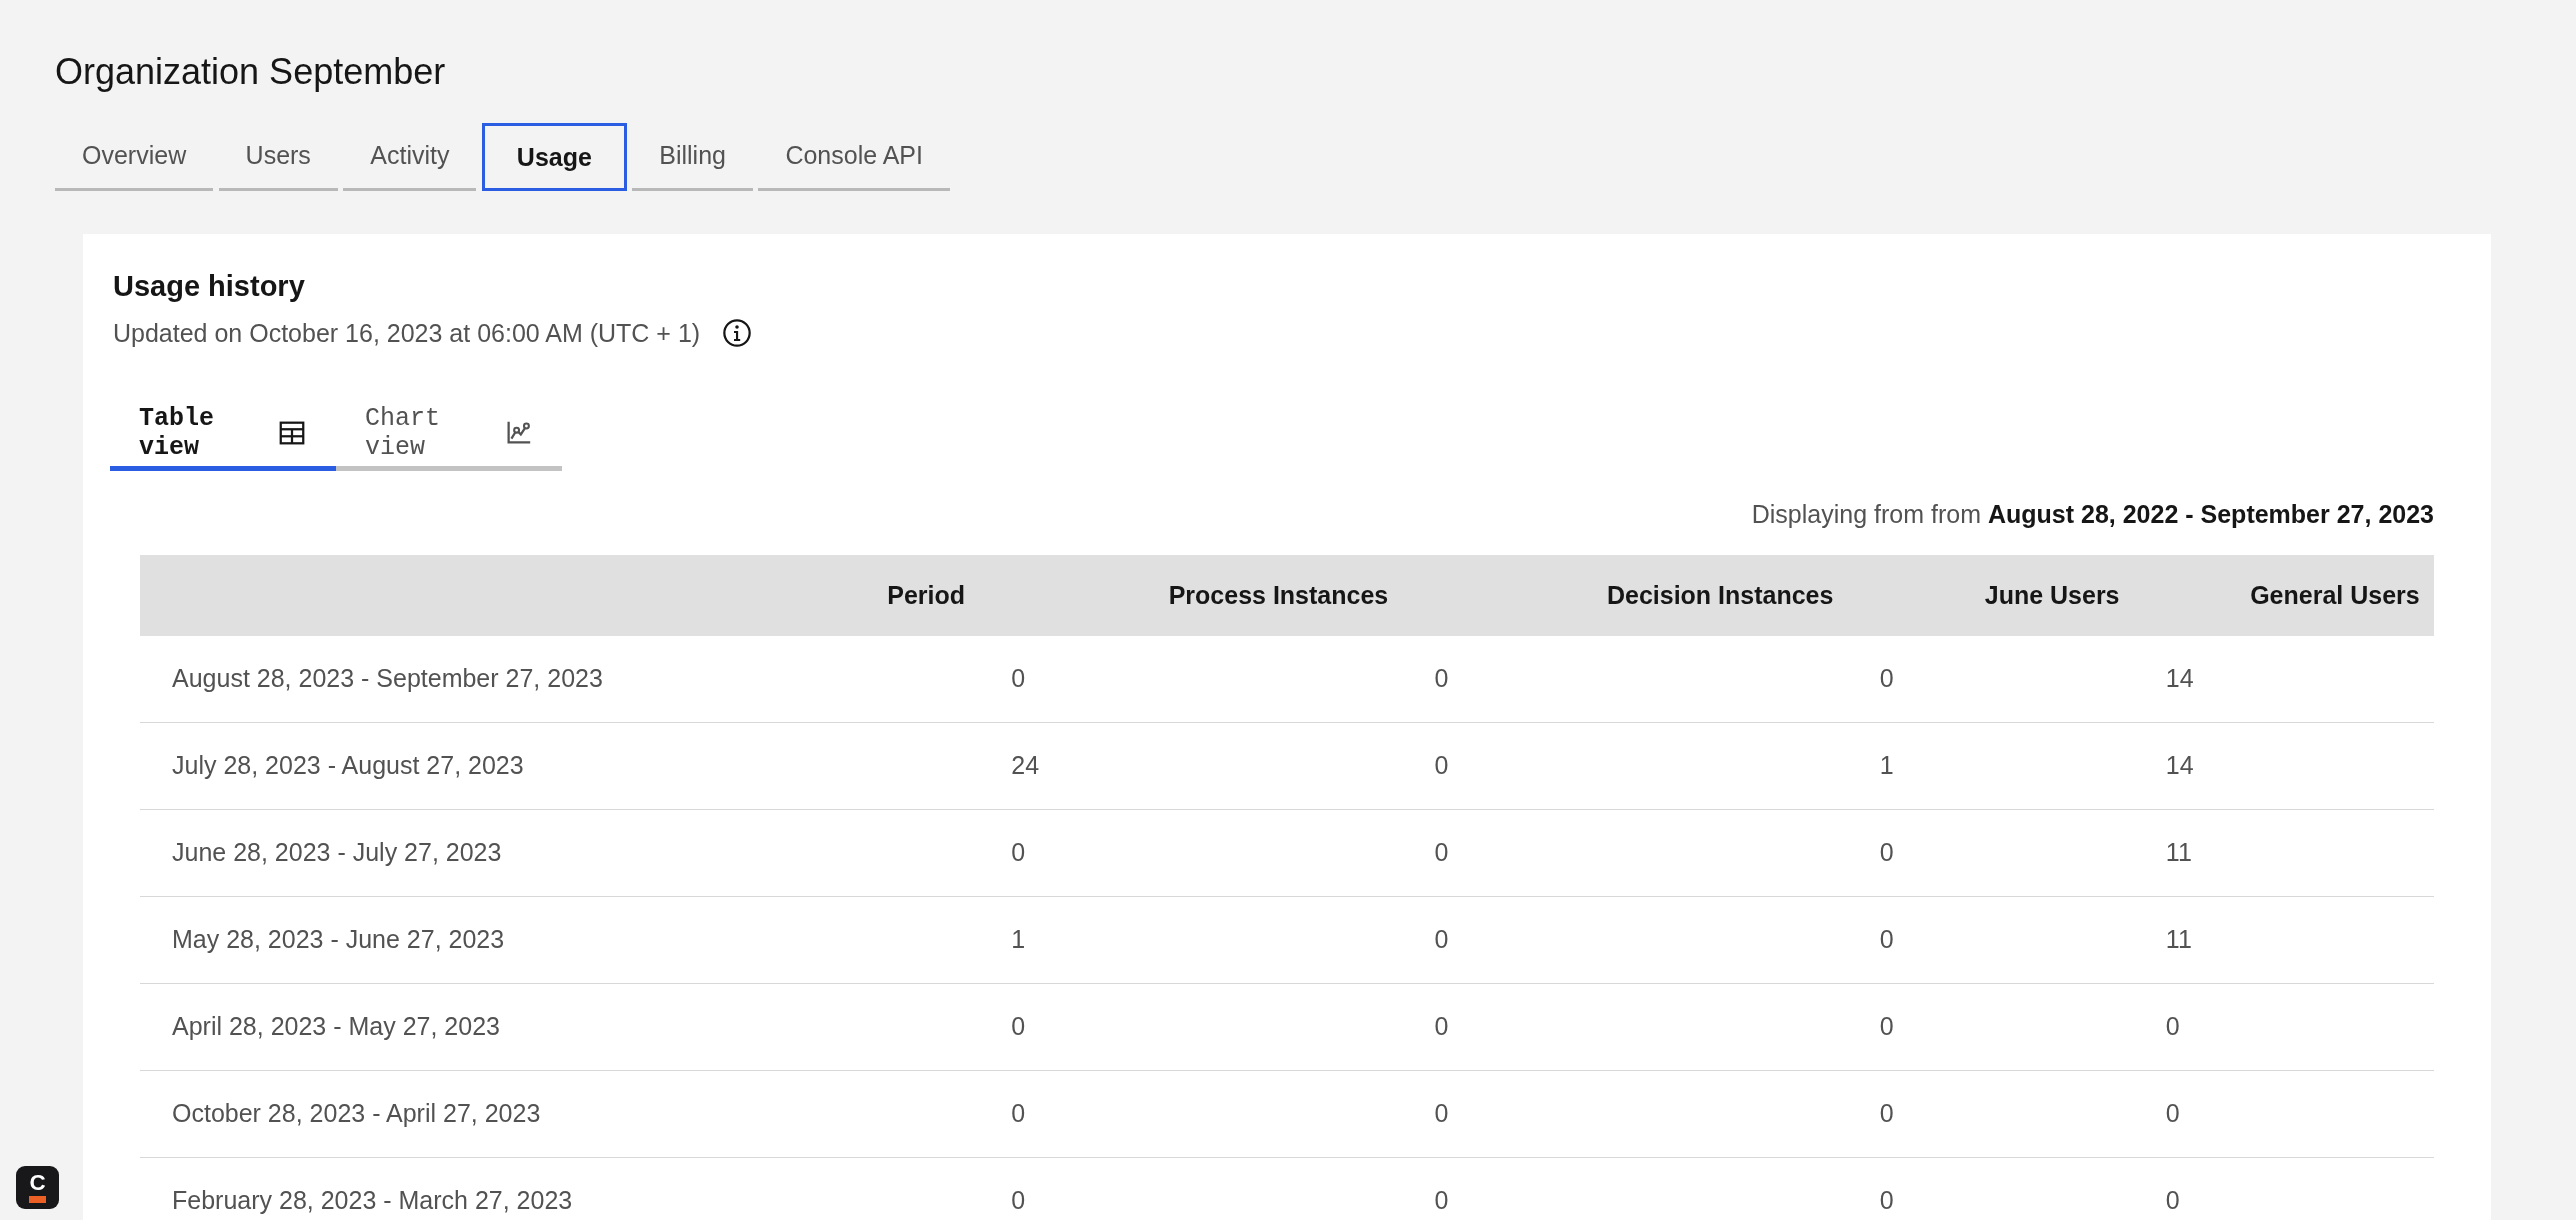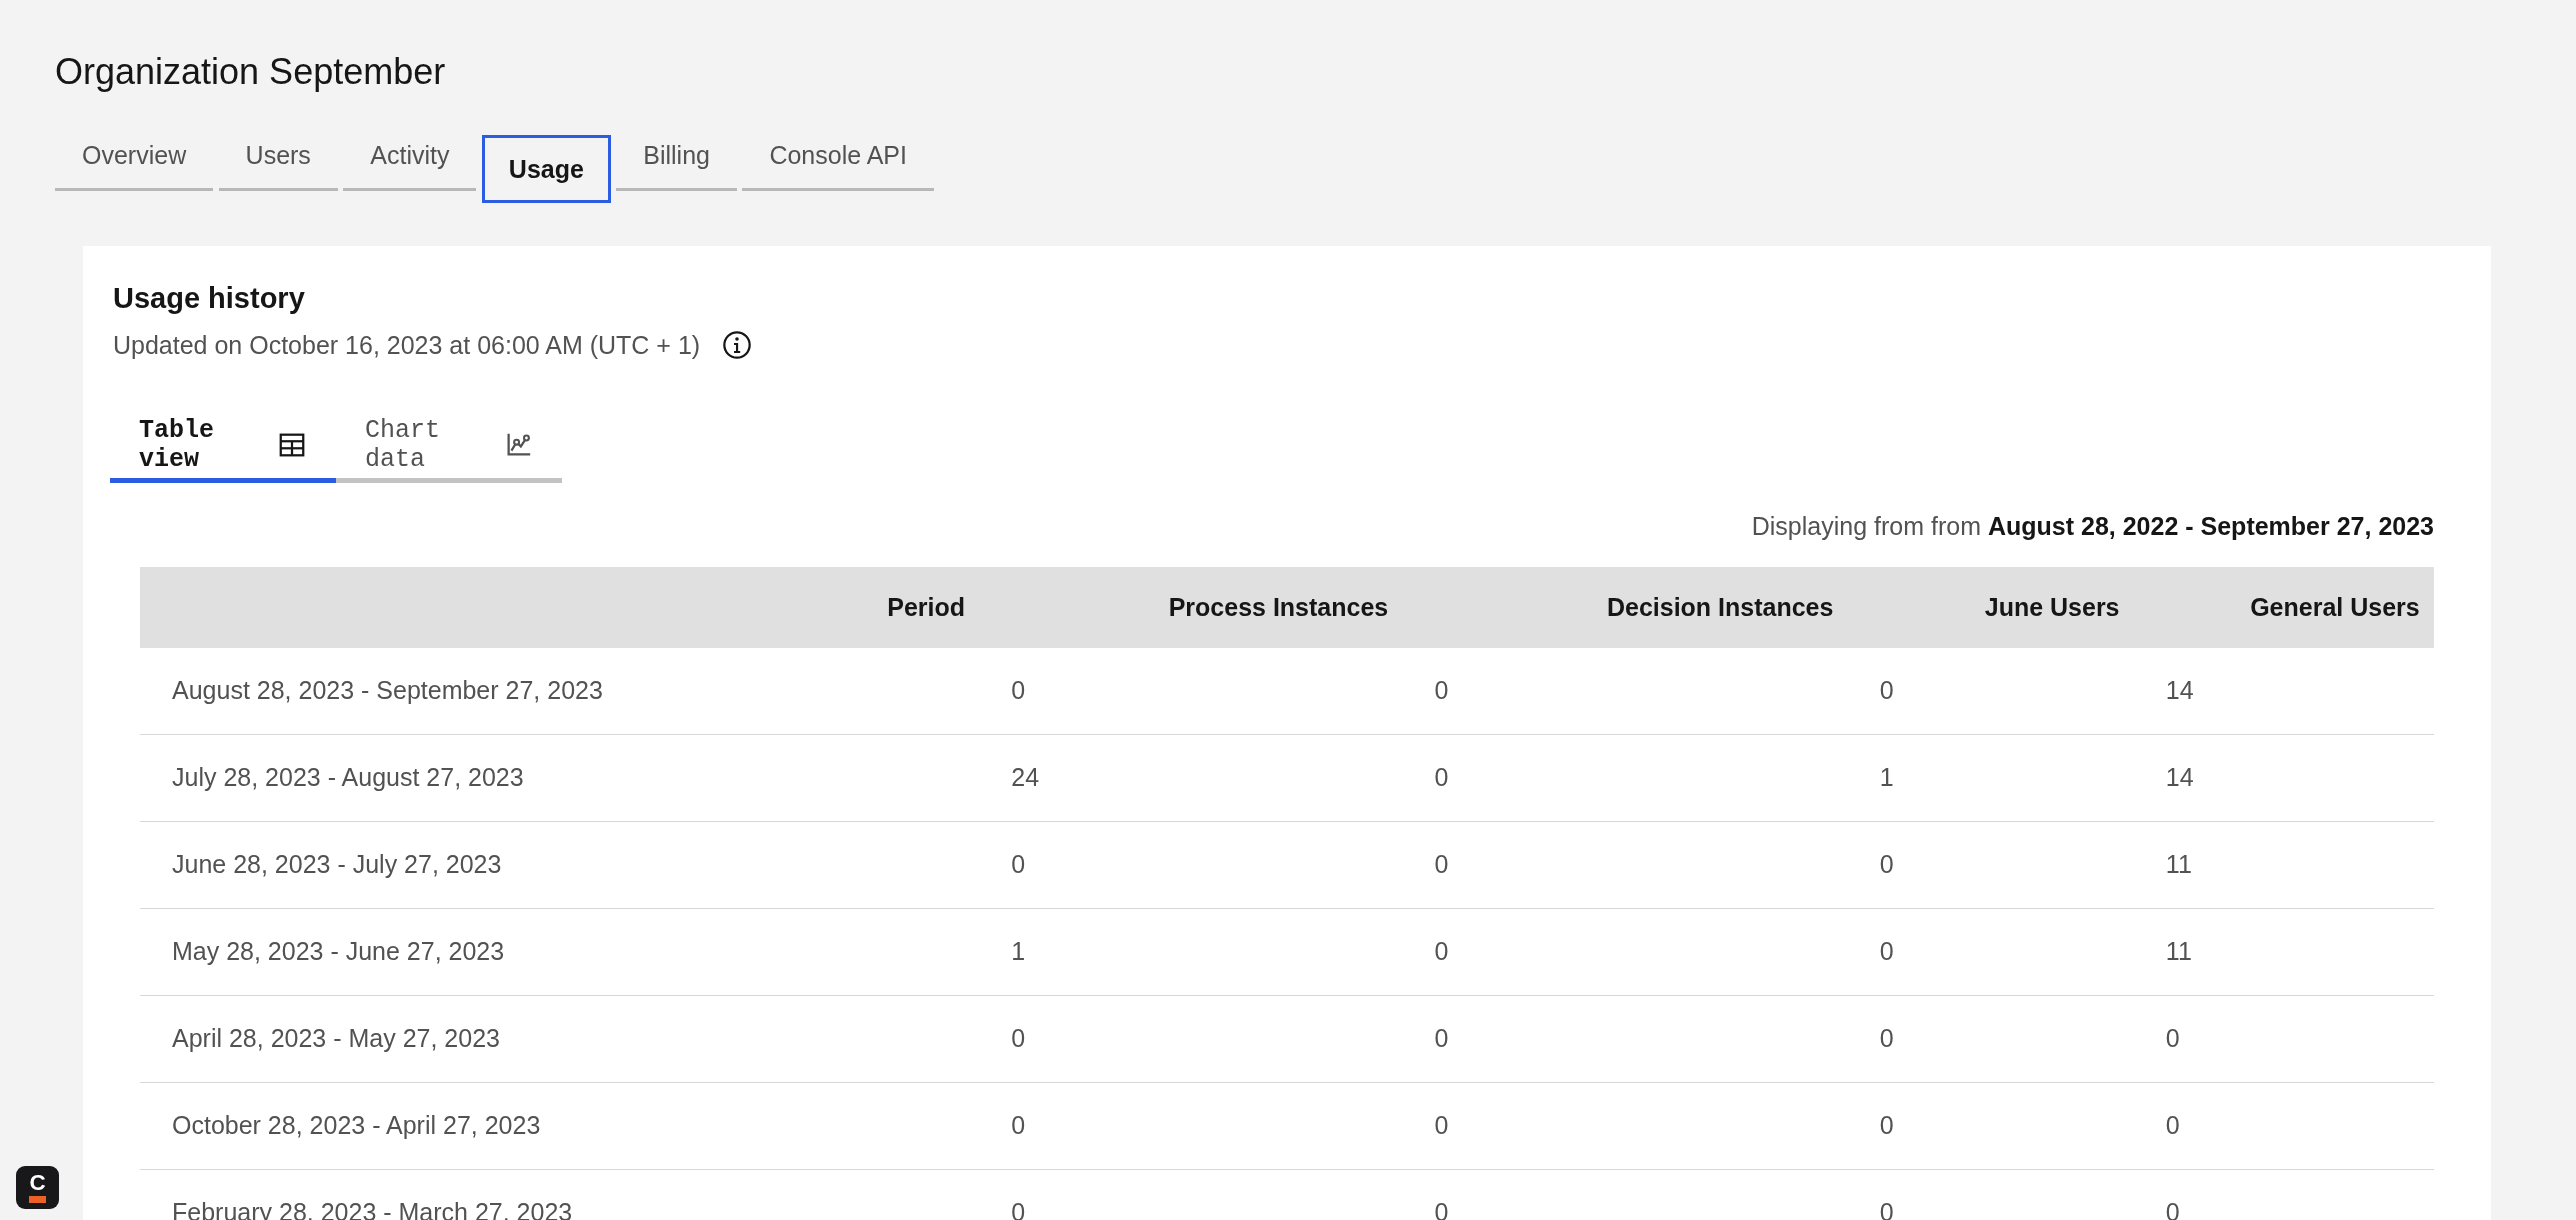--- a/index.html
+++ b/index.html
@@ -19,22 +19,22 @@
   
   .page-tabs { display: flex; gap: 5.4px; margin-top: 32px; }
   .page-tab {
     box-sizing: border-box; height: 68px; padding: 0 27px;
     display: flex; align-items: center;
     font-size: 25px; color: #525252;
     border-bottom: 3.6px solid #b8b8b8;
     cursor: pointer; white-space: nowrap;
   }
   .page-tab.active {
-    border: 3.6px solid #2b5de2; padding: 0 24px;
-    color: #161616; font-weight: 700; margin-top: 12px;
+    border: 3.6px solid #2b5de2; padding: 0 32px;
+    color: #161616; font-weight: 700;
   }
 
   
   .card {
     margin-left: 28px; margin-top: 43px;
     width: 2408px; min-height: 1083px;
     background: #ffffff;
   }
   .card-head { padding: 34px 57px 0 30px; }
   .usage-heading { font-size: 29px; font-weight: 700; line-height: 36px; margin: 0; }
@@ -141,21 +141,21 @@
         <span>
           <svg width="30" height="30" viewBox="0 0 32 32">
             <rect x="4" y="5" width="24" height="22" fill="none" stroke="#161616" stroke-width="2.4"></rect>
             <line x1="4" y1="12" x2="28" y2="12" stroke="#161616" stroke-width="2.4"></line>
             <line x1="16" y1="12" x2="16" y2="27" stroke="#161616" stroke-width="2.4"></line>
             <line x1="4" y1="19.5" x2="28" y2="19.5" stroke="#161616" stroke-width="2.4"></line>
           </svg>
         </span>
       </div>
       <div class="view-tab inactive">
-        <span>Chart data</span>
+        <span>Chart view</span>
         <span>
           <svg width="30" height="30" viewBox="0 0 32 32">
             <path d="M6 4 V26 H29" fill="none" stroke="#525252" stroke-width="2.4"></path>
             <polyline points="9,22 14.5,13 19,17.5 25,8.5" fill="none" stroke="#525252" stroke-width="2.4"></polyline>
             <circle cx="14.5" cy="13" r="2.6" fill="#ffffff" stroke="#525252" stroke-width="2.2"></circle>
             <circle cx="25" cy="8.5" r="2.6" fill="#ffffff" stroke="#525252" stroke-width="2.2"></circle>
           </svg>
         </span>
       </div>
     </div>

